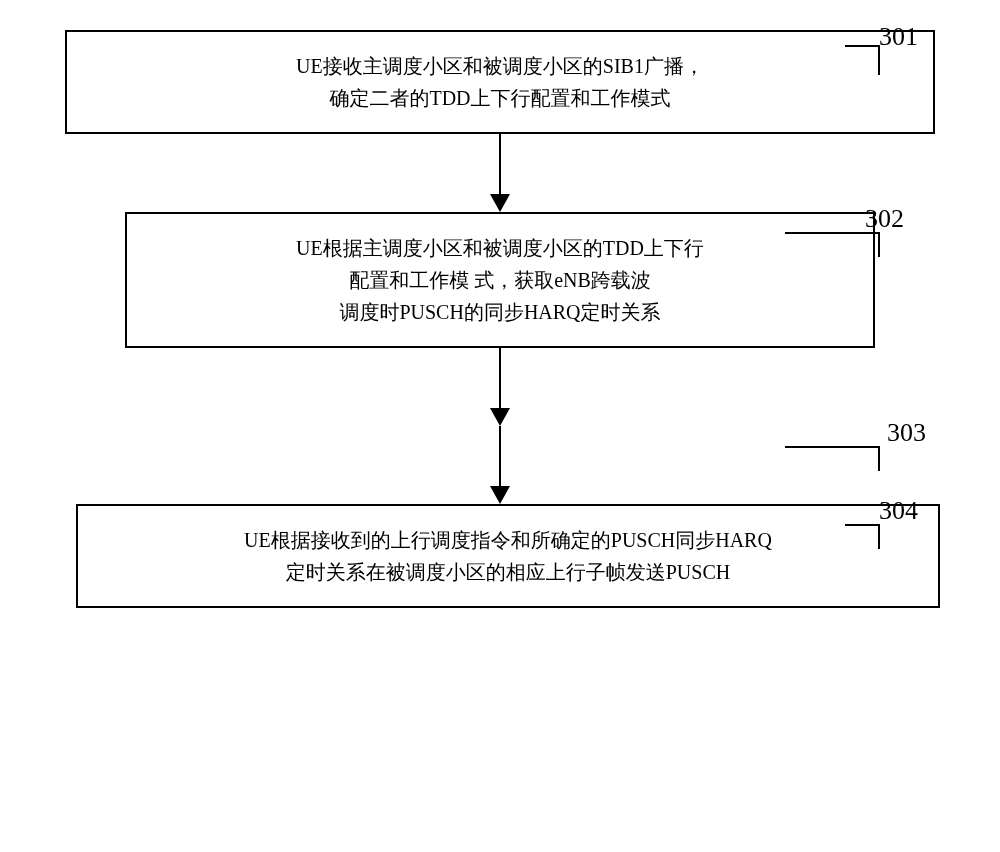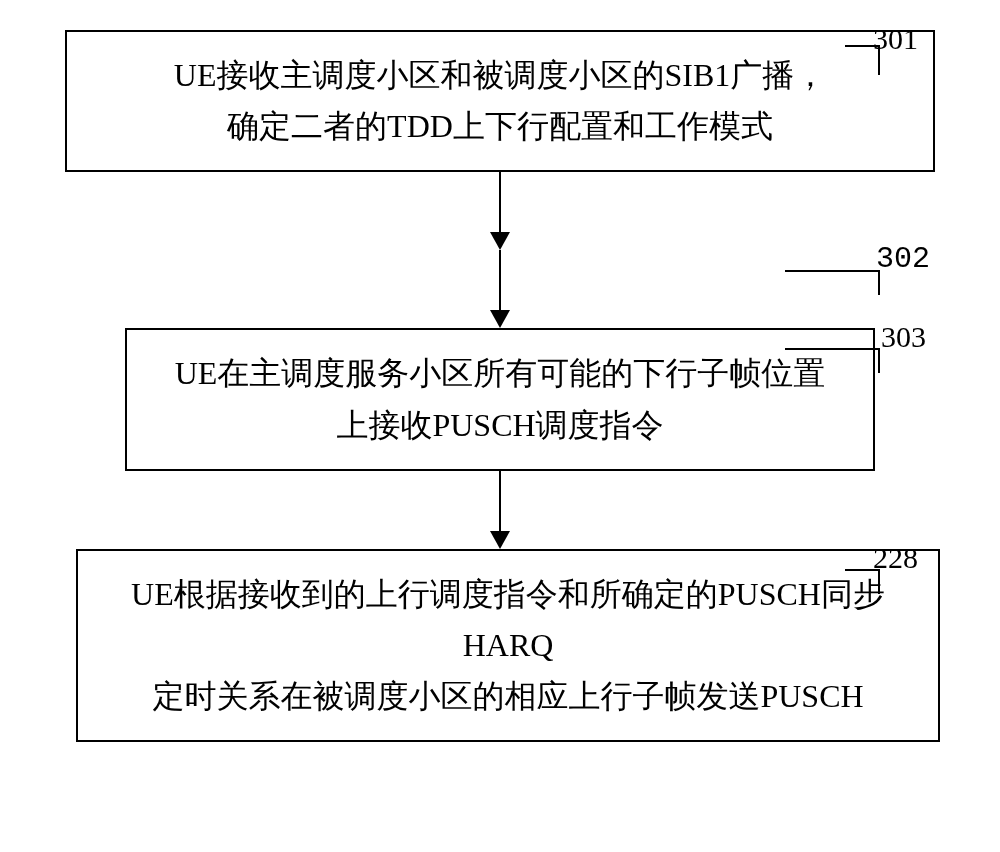--- a/index.html
+++ b/index.html
@@ -24,27 +24,27 @@
     .step-wrapper {
       display: flex;
       align-items: flex-start;
       width: 100%;
       position: relative;
     }
     .step-box {
       border: 2px solid #000;
       padding: 18px 20px;
       text-align: center;
-      font-size: 32px;
+      font-size: 20px;
       line-height: 1.6;
       background: #fff;
       white-space: pre-line;
     }
     .step-label {
-      font-size: 30px;
+      font-size: 26px;
       position: absolute;
       top: -8px;
       font-family: "Times New Roman", serif;
     }
     .label-connector {
       border-top: 2px solid #000;
       border-right: 2px solid #000;
       position: absolute;
     }
     .arrow {
@@ -86,22 +86,21 @@
       width: 750px;
       margin-left: 65px;
     }
     .step2-connector {
       width: 95px;
       height: 25px;
       top: 20px;
       right: 60px;
     }
     .step2-label {
-      right: 10px;
-      font-family: Liberation Mono, monospace;
+      right: 36px;
     }
     
     
     .step3-box {
       width: 750px;
       margin-left: 65px;
     }
     .step3-connector {
       width: 95px;
       height: 25px;
@@ -138,41 +137,42 @@
     <div class="label-connector step1-connector"></div>
     <div class="step-label step1-label">301</div>
   </div>
 
   <div class="arrow">
     <div class="arrow-line"></div>
     <div class="arrow-head"></div>
   </div>
 
   <div class="step-wrapper">
+    <div class="step-box step2-box">UE根据主调度小区和被调度小区的TDD上下行
+配置和工作模 式，获取eNB跨载波
+调度时PUSCH的同步HARQ定时关系</div>
     <div class="label-connector step2-connector"></div>
     <div class="step-label step2-label">302</div>
   </div>
 
   <div class="arrow">
     <div class="arrow-line"></div>
     <div class="arrow-head"></div>
   </div>
 
   <div class="step-wrapper">
-    <div class="step-box step3-box">UE在主调度服务小区所有可能的下行子帧位置
-上接收PUSCH调度指令</div>
     <div class="label-connector step3-connector"></div>
     <div class="step-label step3-label">303</div>
   </div>
 
   <div class="arrow">
     <div class="arrow-line"></div>
     <div class="arrow-head"></div>
   </div>
 
   <div class="step-wrapper">
     <div class="step-box step4-box">UE根据接收到的上行调度指令和所确定的PUSCH同步HARQ
 定时关系在被调度小区的相应上行子帧发送PUSCH</div>
     <div class="label-connector step4-connector"></div>
-    <div class="step-label step4-label">228</div>
+    <div class="step-label step4-label">304</div>
   </div>
 
 </div>
 
 </body></html>

